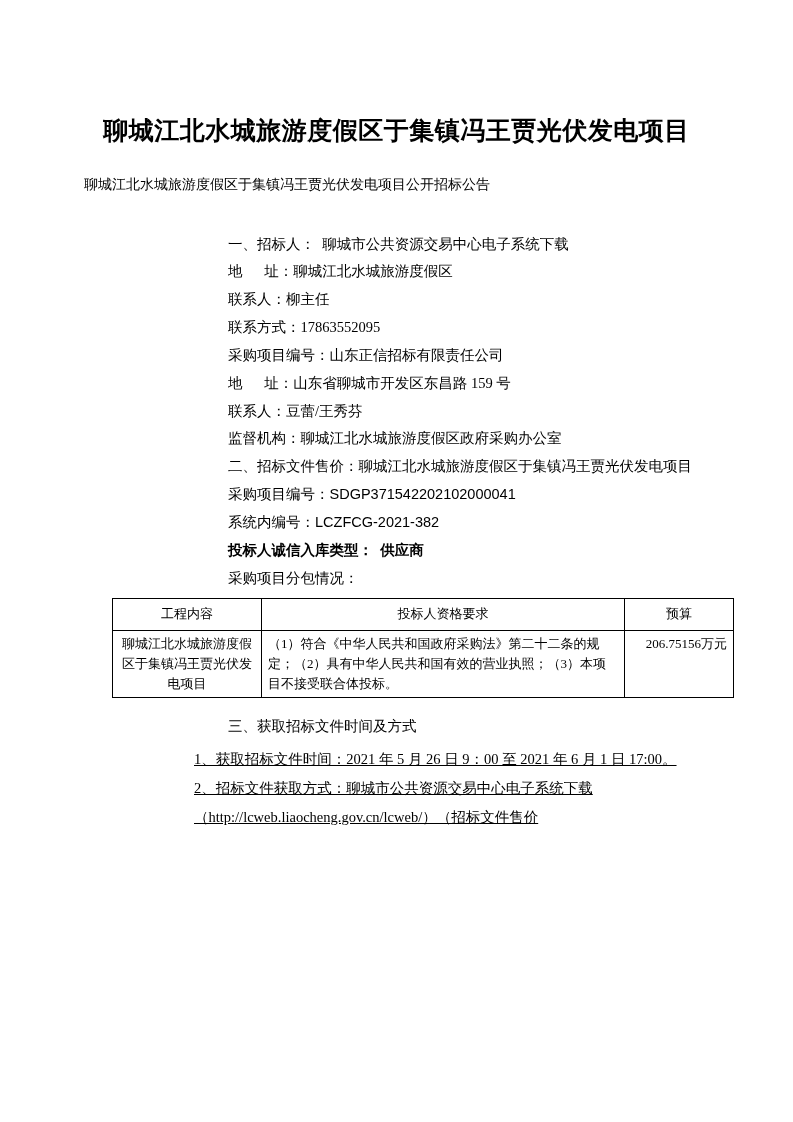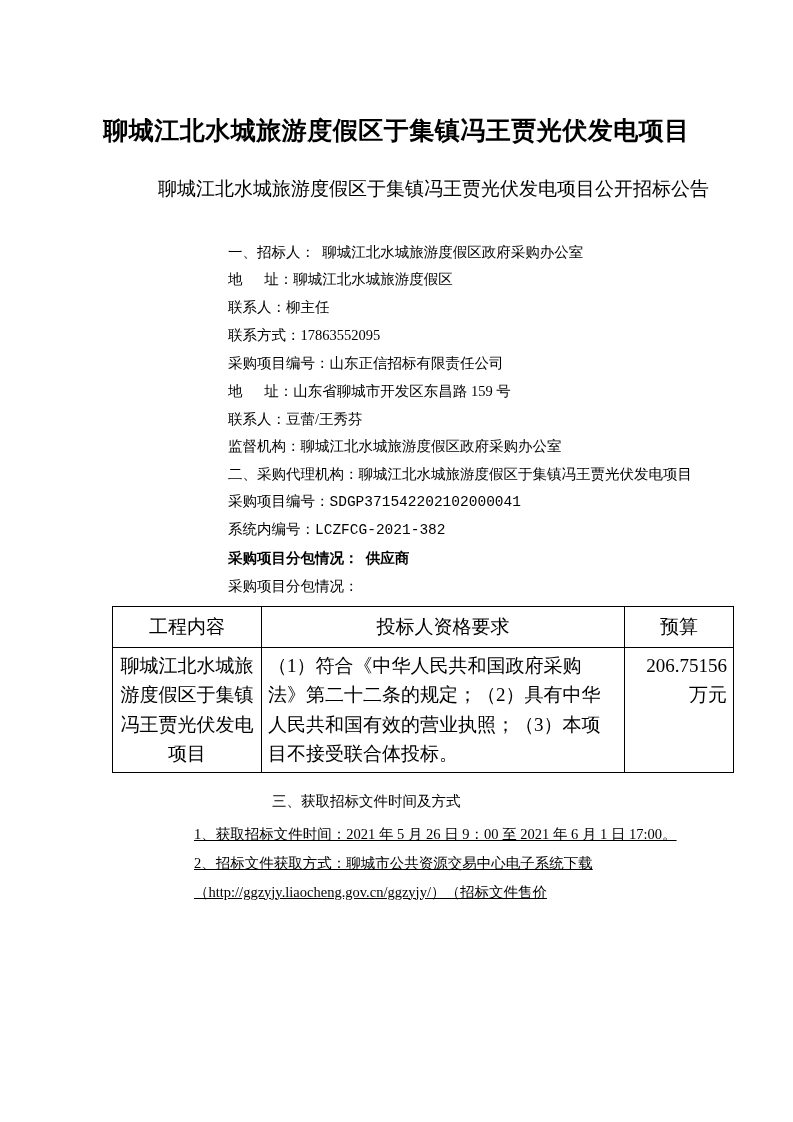--- a/index.html
+++ b/index.html
@@ -26,22 +26,22 @@
     font-family: "Liberation Sans", "DejaVu Sans", sans-serif;
     font-size: 25px;
     font-weight: bold;
     line-height: 1.45;
     text-align: center;
     margin: 0 0 10px 0;
     letter-spacing: 0.5px;
   }
   .doc-subtitle {
     font-family: "Liberation Serif", "DejaVu Serif", serif;
-    font-size: 19px;
-    text-align: right;
+    font-size: 14px;
+    text-align: left;
     margin: 26px 0 0 0;
     line-height: 1.6;
   }
   .body-block {
     margin-top: 34px;
     padding-left: 144px;
     padding-right: 16px;
   }
   .para {
     font-size: 14.5px;
@@ -58,21 +58,21 @@
     padding-left: 28px;
     padding-right: 28px;
   }
   table.pkg {
     border-collapse: collapse;
     width: 100%;
     table-layout: fixed;
   }
   table.pkg th, table.pkg td {
     border: 1px solid #000000;
-    font-size: 19px;
+    font-size: 13px;
     line-height: 1.55;
     padding: 3px 6px;
     vertical-align: top;
     font-weight: normal;
   }
   table.pkg th {
     text-align: center;
     vertical-align: middle;
     padding: 5px 6px;
   }
@@ -89,58 +89,57 @@
   .col-w1 { width: 136px; }
   .col-w2 { width: 350px; }
   .col-w3 { width: 96px; }
   .after-table {
     margin-top: 14px;
     padding-left: 144px;
     padding-right: 16px;
   }
   .after-table .para {
     line-height: 2.0;
-    margin-left: 44px;
   }
   .tail-block {
     padding-left: 110px;
     padding-right: 10px;
     margin-top: 4px;
   }
   .tail-block .para {
     line-height: 2.0;
     text-decoration: underline;
   }
   .mono-ish {
-    font-family: Liberation Mono, monospace;
+    font-family: Liberation Sans, sans-serif;
   }
 </style>
 </head>
 <body>
 
 <div class="page">
 
   <h1 class="doc-title">聊城江北水城旅游度假区于集镇冯王贾光伏发电项目</h1>
 
   <p class="doc-subtitle">聊城江北水城旅游度假区于集镇冯王贾光伏发电项目公开招标公告</p>
 
   <div class="body-block">
-    <p class="para">一、招标人：  聊城江北水城旅游度假区政府采购办公室</p>
+    <p class="para">一、招标人：  聊城市公共资源交易中心电子系统下载</p>
     <p class="para">地      址：聊城江北水城旅游度假区</p>
     <p class="para">联系人：柳主任</p>
     <p class="para">联系方式：17863552095</p>
     <p class="para">采购项目编号：山东正信招标有限责任公司</p>
     <p class="para">地      址：山东省聊城市开发区东昌路 159 号</p>
     <p class="para">联系人：豆蕾/王秀芬</p>
     <p class="para">监督机构：聊城江北水城旅游度假区政府采购办公室</p>
 
-    <p class="para">二、采购代理机构：聊城江北水城旅游度假区于集镇冯王贾光伏发电项目</p>
+    <p class="para">二、招标文件售价：聊城江北水城旅游度假区于集镇冯王贾光伏发电项目</p>
     <p class="para mono-ish">采购项目编号：SDGP371542202102000041</p>
     <p class="para mono-ish">系统内编号：LCZFCG-2021-382</p>
-    <p class="para bold">采购项目分包情况：  供应商</p>
+    <p class="para bold">投标人诚信入库类型：  供应商</p>
     <p class="para">采购项目分包情况：</p>
   </div>
 
   <div class="table-wrap">
     <table class="pkg">
       <thead>
         <tr>
           <th class="col-w1">工程内容</th>
           <th class="col-w2">投标人资格要求</th>
           <th class="col-w3">预算</th>
@@ -156,16 +155,16 @@
     </table>
   </div>
 
   <div class="after-table">
     <p class="para">三、获取招标文件时间及方式</p>
   </div>
 
   <div class="tail-block">
     <p class="para">1、获取招标文件时间：2021 年 5 月 26 日 9：00 至 2021 年 6 月 1 日 17:00。</p>
     <p class="para">2、招标文件获取方式：聊城市公共资源交易中心电子系统下载</p>
-    <p class="para">（http://ggzyjy.liaocheng.gov.cn/ggzyjy/）（招标文件售价</p>
+    <p class="para">（http://lcweb.liaocheng.gov.cn/lcweb/）（招标文件售价</p>
   </div>
 
 </div>
 
 </body></html>

